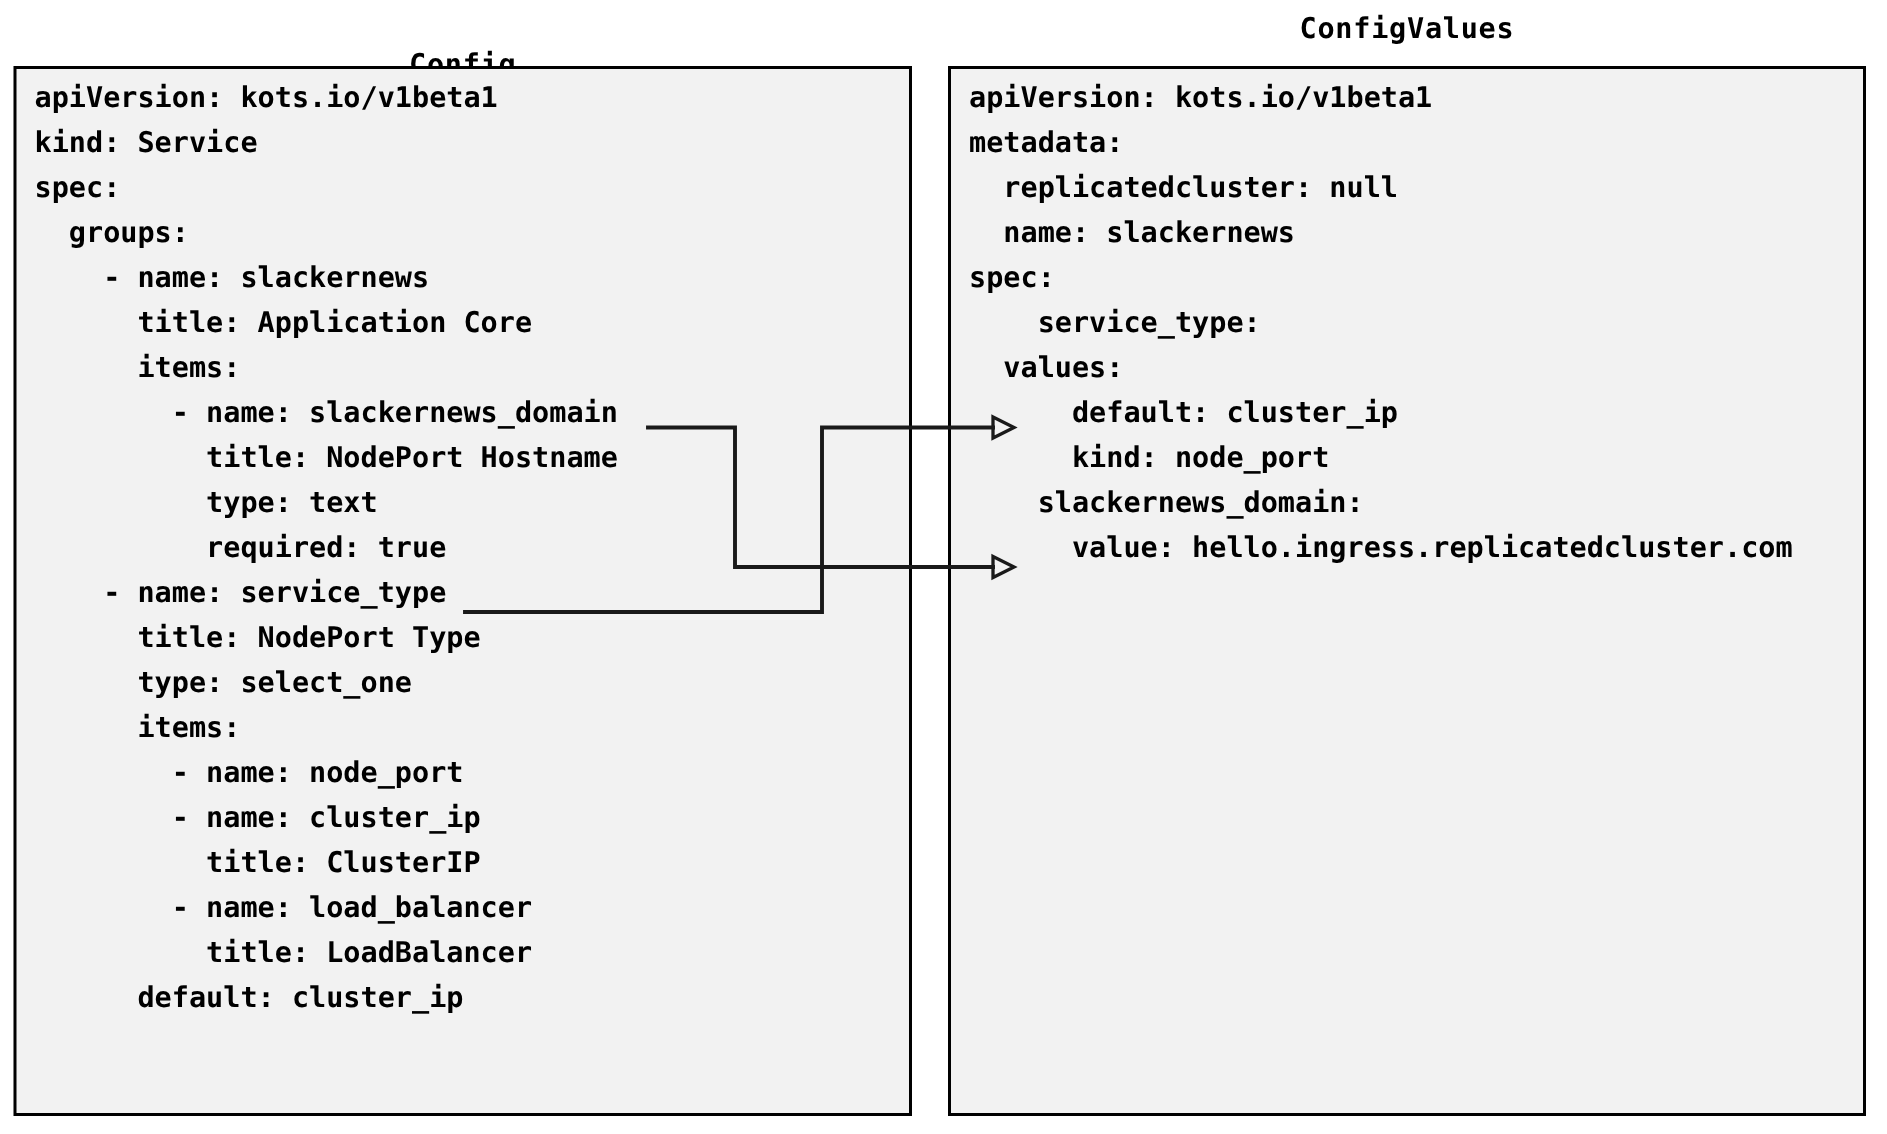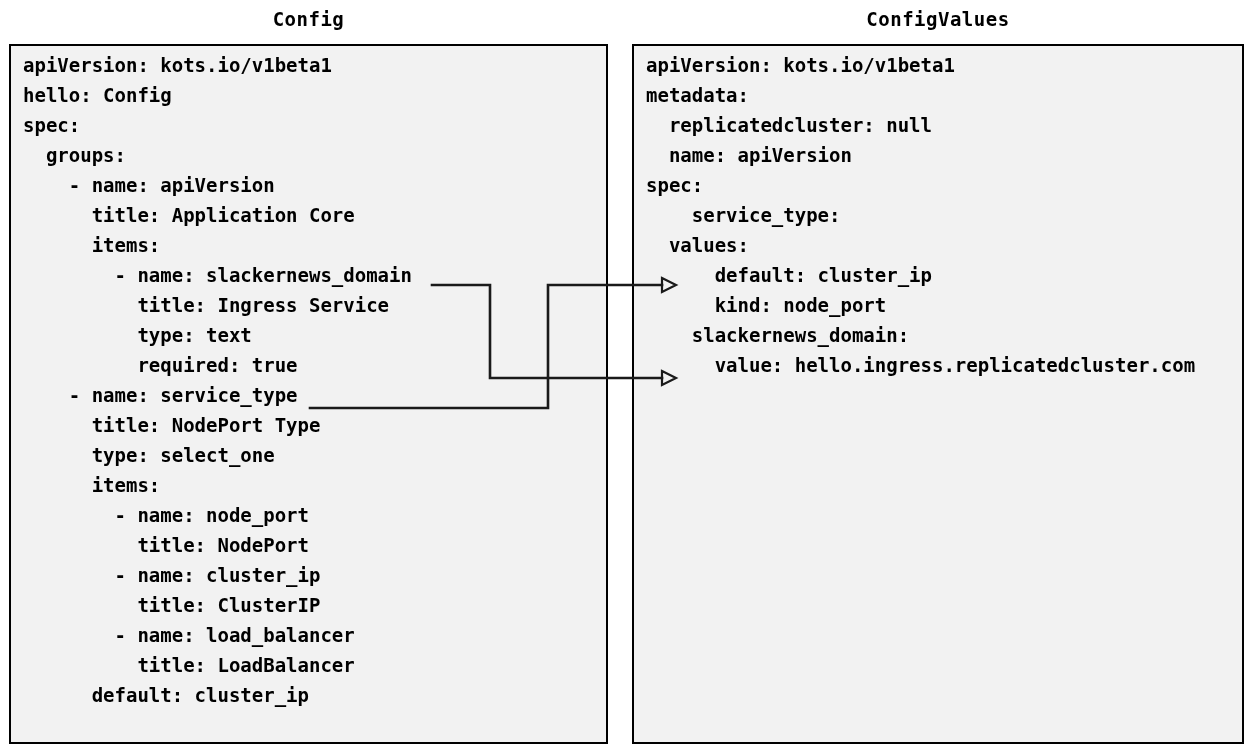--- a/index.html
+++ b/index.html
@@ -24,21 +24,21 @@
     position: absolute;
     top: 8px;
     font-family: "DejaVu Sans Mono", "Liberation Mono", monospace;
     font-size: 19px;
     font-weight: bold;
     color: #000000;
     letter-spacing: 0.5px;
     text-align: center;
     white-space: nowrap;
   }
-  #title-config  { left: 9px;   width: 599px; }
+  #title-config  { left: 9px;   width: 599px; margin-top: 24px; }
   #title-values  { left: 632px; width: 612px; }
 
   
   .code-panel {
     position: absolute;
     top: 44px;
     height: 700px;
     box-sizing: border-box;
     background: #f2f2f2;
     border: 2px solid #000000;
@@ -78,50 +78,49 @@
 
 <div id="stage">
 
   <div class="panel-title" id="title-config">Config</div>
 
   <div class="panel-title" id="title-values">ConfigValues</div>
 
   <div class="code-panel" id="panel-config">
     <div class="code-body" id="config-body">
         <div class="code-line">apiVersion: kots.io/v1beta1</div>
-        <div class="code-line">hello: Config</div>
+        <div class="code-line">kind: Service</div>
         <div class="code-line">spec:</div>
         <div class="code-line">  groups:</div>
-        <div class="code-line">    - name: apiVersion</div>
+        <div class="code-line">    - name: slackernews</div>
         <div class="code-line">      title: Application Core</div>
         <div class="code-line">      items:</div>
         <div class="code-line">        - name: slackernews_domain</div>
-        <div class="code-line">          title: Ingress Service</div>
+        <div class="code-line">          title: NodePort Hostname</div>
         <div class="code-line">          type: text</div>
         <div class="code-line">          required: true</div>
         <div class="code-line">    - name: service_type</div>
         <div class="code-line">      title: NodePort Type</div>
         <div class="code-line">      type: select_one</div>
         <div class="code-line">      items:</div>
         <div class="code-line">        - name: node_port</div>
-        <div class="code-line">          title: NodePort</div>
         <div class="code-line">        - name: cluster_ip</div>
         <div class="code-line">          title: ClusterIP</div>
         <div class="code-line">        - name: load_balancer</div>
         <div class="code-line">          title: LoadBalancer</div>
         <div class="code-line">      default: cluster_ip</div>
       </div>
   </div>
 
   <div class="code-panel" id="panel-values">
     <div class="code-body" id="values-body">
         <div class="code-line">apiVersion: kots.io/v1beta1</div>
         <div class="code-line">metadata:</div>
         <div class="code-line">  replicatedcluster: null</div>
-        <div class="code-line">  name: apiVersion</div>
+        <div class="code-line">  name: slackernews</div>
         <div class="code-line">spec:</div>
         <div class="code-line">    service_type:</div>
         <div class="code-line">  values:</div>
         <div class="code-line">      default: cluster_ip</div>
         <div class="code-line">      kind: node_port</div>
         <div class="code-line">    slackernews_domain:</div>
         <div class="code-line">      value: hello.ingress.replicatedcluster.com</div>
       </div>
   </div>
 

